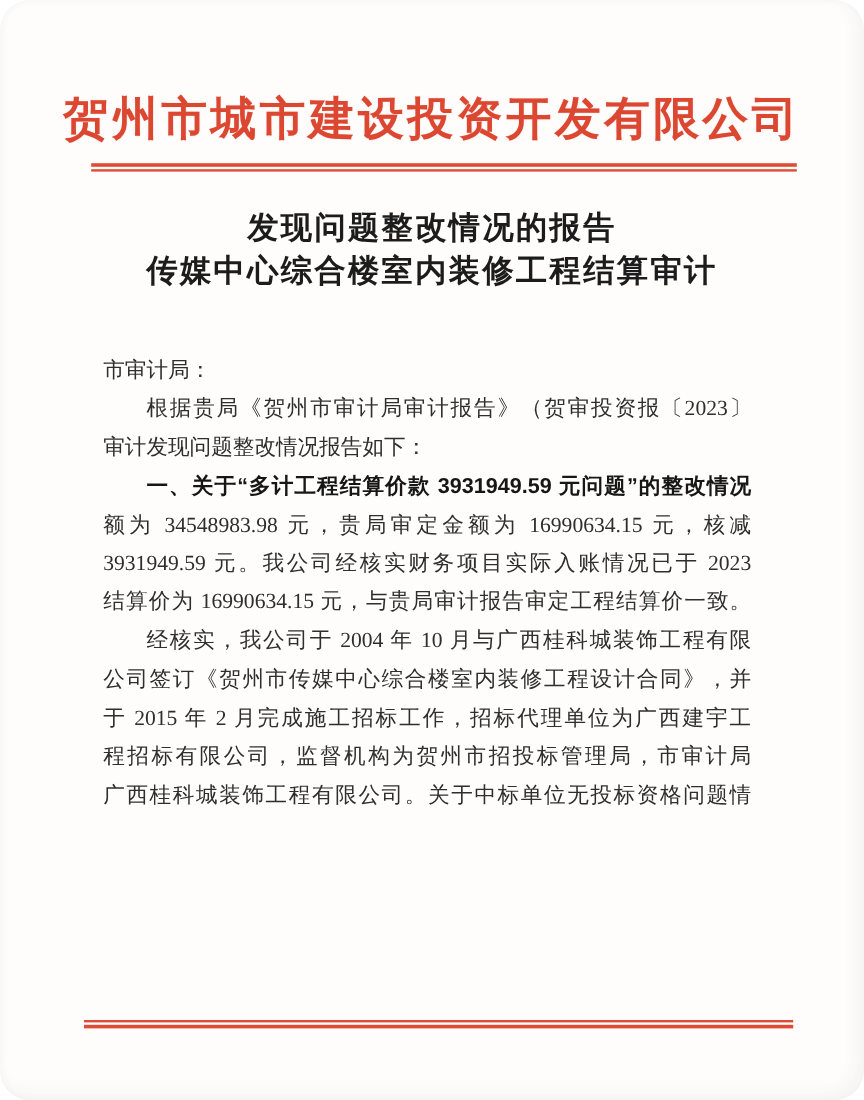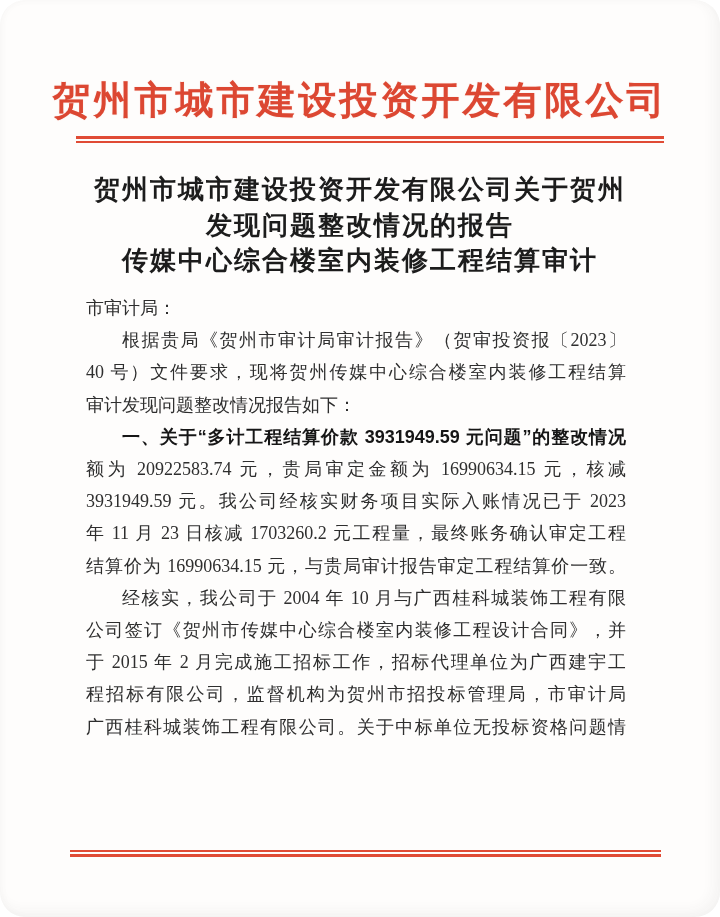--- a/index.html
+++ b/index.html
@@ -74,34 +74,31 @@
 </head>
 <body>
 
 <div class="page">
 
   <div class="letterhead">贺州市城市建设投资开发有限公司</div>
 
   <div class="head-rule"></div>
 
   <div class="doc-title">
-    <div>贺州市城市建设投资开发有限公司关于贺州</div>
     <div>发现问题整改情况的报告</div>
     <div>传媒中心综合楼室内装修工程结算审计</div>
   </div>
 
   <div class="doc-body">
     <div class="line natural">市审计局：</div>
     <div class="line indent">根据贵局《贺州市审计局审计报告》（贺审投资报〔2023〕</div>
-    <div class="line">40 号）文件要求，现将贺州传媒中心综合楼室内装修工程结算</div>
     <div class="line natural">审计发现问题整改情况报告如下：</div>
     <div class="line indent heading">一、关于“多计工程结算价款 3931949.59 元问题”的整改情况</div>
-    <div class="line">额为 20922583.74 元，贵局审定金额为 16990634.15 元，核减</div>
+    <div class="line">额为 34548983.98 元，贵局审定金额为 16990634.15 元，核减</div>
     <div class="line">3931949.59 元。我公司经核实财务项目实际入账情况已于 2023</div>
-    <div class="line">年 11 月 23 日核减 1703260.2 元工程量，最终账务确认审定工程</div>
     <div class="line">结算价为 16990634.15 元，与贵局审计报告审定工程结算价一致。</div>
     <div class="line indent">经核实，我公司于 2004 年 10 月与广西桂科城装饰工程有限</div>
     <div class="line">公司签订《贺州市传媒中心综合楼室内装修工程设计合同》，并</div>
     <div class="line">于 2015 年 2 月完成施工招标工作，招标代理单位为广西建宇工</div>
     <div class="line">程招标有限公司，监督机构为贺州市招投标管理局，市审计局</div>
     <div class="line">广西桂科城装饰工程有限公司。关于中标单位无投标资格问题情</div>
   </div>
 
   <div class="foot-rule"></div>
 

